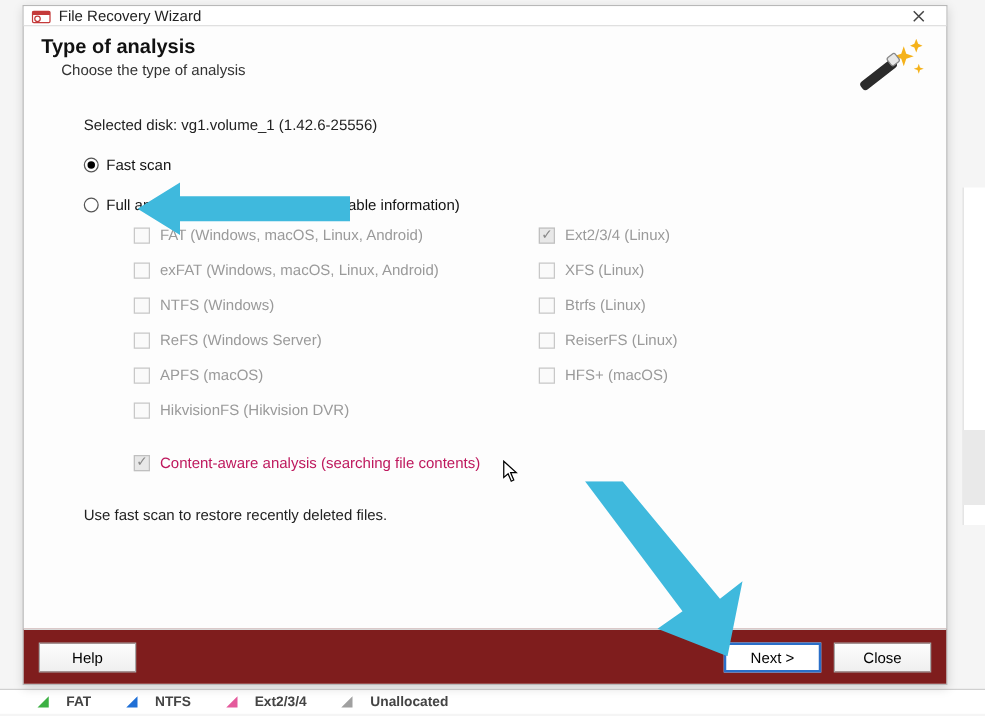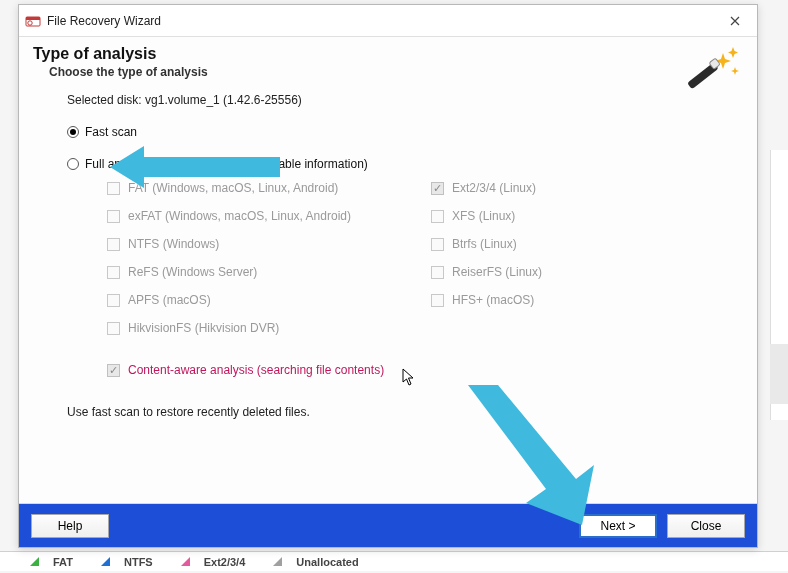--- a/index.html
+++ b/index.html
@@ -19,21 +19,21 @@
     position: absolute;
     left: 18px;
     top: 4px;
     width: 740px;
     height: 544px;
     background: #fdfdfd;
     border: 1px solid #b8b8b8;
     box-shadow: 0 2px 8px rgba(0,0,0,0.15);
   }
   .titlebar {
-    height: 32px;
+    height: 16px;
     display: flex;
     align-items: center;
     padding: 0 4px 0 6px;
     border-bottom: 1px solid #e0e0e0;
     background: #fff;
   }
   .titlebar .app-icon {
     width: 16px; height: 16px;
     margin-right: 6px;
     display: flex; align-items:center; justify-content:center;
@@ -45,21 +45,21 @@
     color:#444; cursor:pointer;
   }
 
   .header-row {
     display:flex;
     padding: 8px 14px 6px 14px;
     align-items:flex-start;
   }
   .header-text { flex:1; }
   .header-text .heading { font-weight:bold; font-size:16px; color:#111; margin-bottom:2px; }
-  .header-text .sub { margin-left:16px; color:#333;font-weight:bold; }
+  .header-text .sub { margin-left:16px; color:#333; }
   .wizard-icon { width:56px; height:48px; }
 
   .body-area {
     position:absolute;
     left:0; right:0; top:78px; bottom:44px;
     padding: 10px 16px 8px 16px;
     margin-left: 32px;
   }
 
   .selected-disk { margin-bottom:18px; font-size:12px; color:#222; }
@@ -129,21 +129,21 @@
 
   .button-bar {
     position:absolute;
     left:0; right:0; bottom:0;
     height:44px;
     border-top:1px solid #d8d8d8;
     display:flex;
     align-items:center;
     padding:0 12px;
     gap:10px;
-    background:#1d4ed8;
+    background:#7f1d1d;
   }
   .btn {
     min-width:78px;
     height:24px;
     background:linear-gradient(#fdfdfd,#efefef);
     border:1px solid #a8a8a8;
     font-size:12px;
     cursor:pointer;
     padding:0 10px;
     display:flex;align-items:center;justify-content:center;

